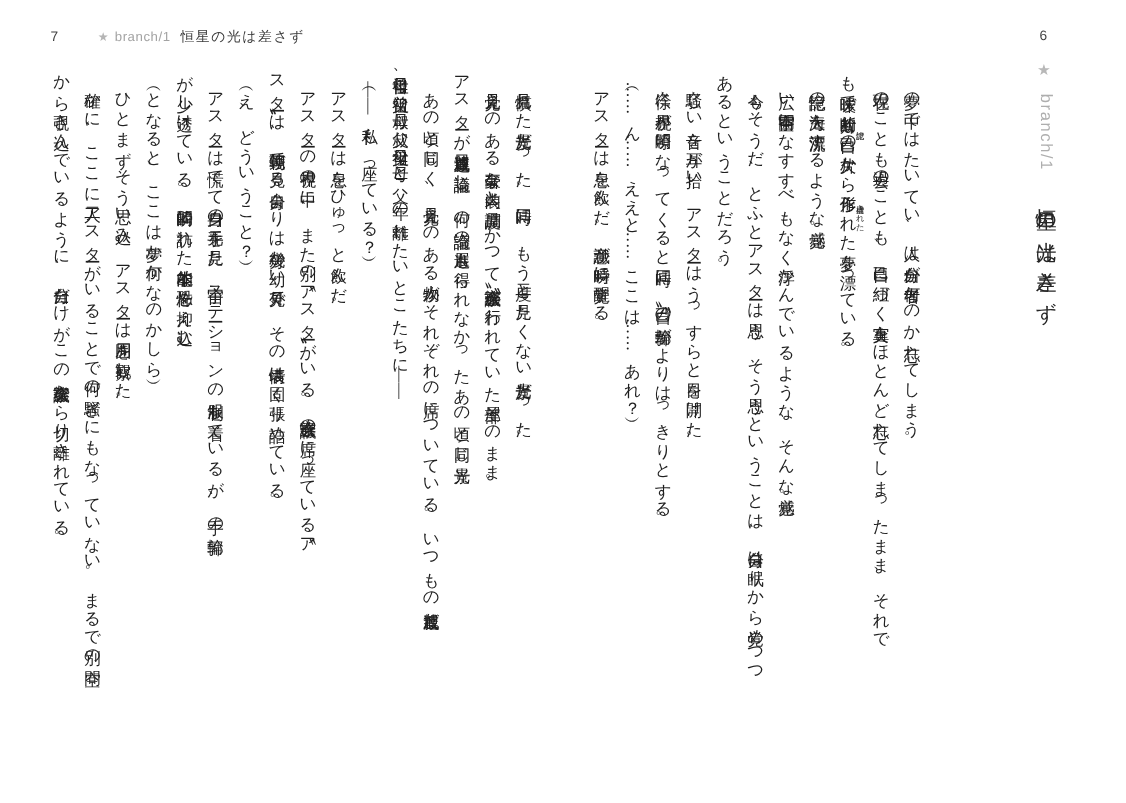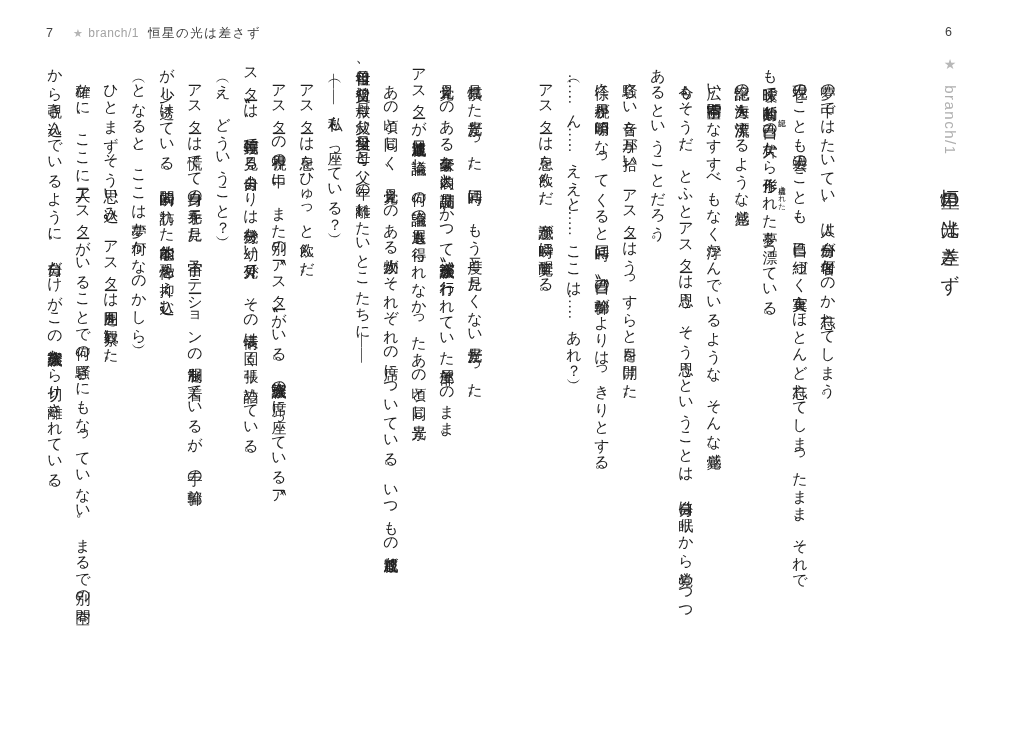--- a/index.html
+++ b/index.html
@@ -14,21 +14,21 @@
   .running-head{
     position:absolute;top:25px;left:46px;
     display:flex;align-items:baseline;gap:0;
     white-space:nowrap;
   }
   .folio{
     font-family:"Liberation Sans","DejaVu Sans",sans-serif;
     font-size:12.5px;color:#3f3f3f;letter-spacing:0;
   }
   .branch-label{
-    margin-left:20px;
+    margin-left:36px;
     font-family:"Liberation Sans","DejaVu Sans",sans-serif;
     font-size:12px;color:#a3a3a3;letter-spacing:0.5px;
   }
   .branch-label .star{color:#b5b5b5;font-size:11px;margin-right:5px;}
   .head-title{
     margin-left:9px;
     font-size:12.5px;color:#3a3a3a;letter-spacing:1.5px;
   }
   
   .folio-right{

